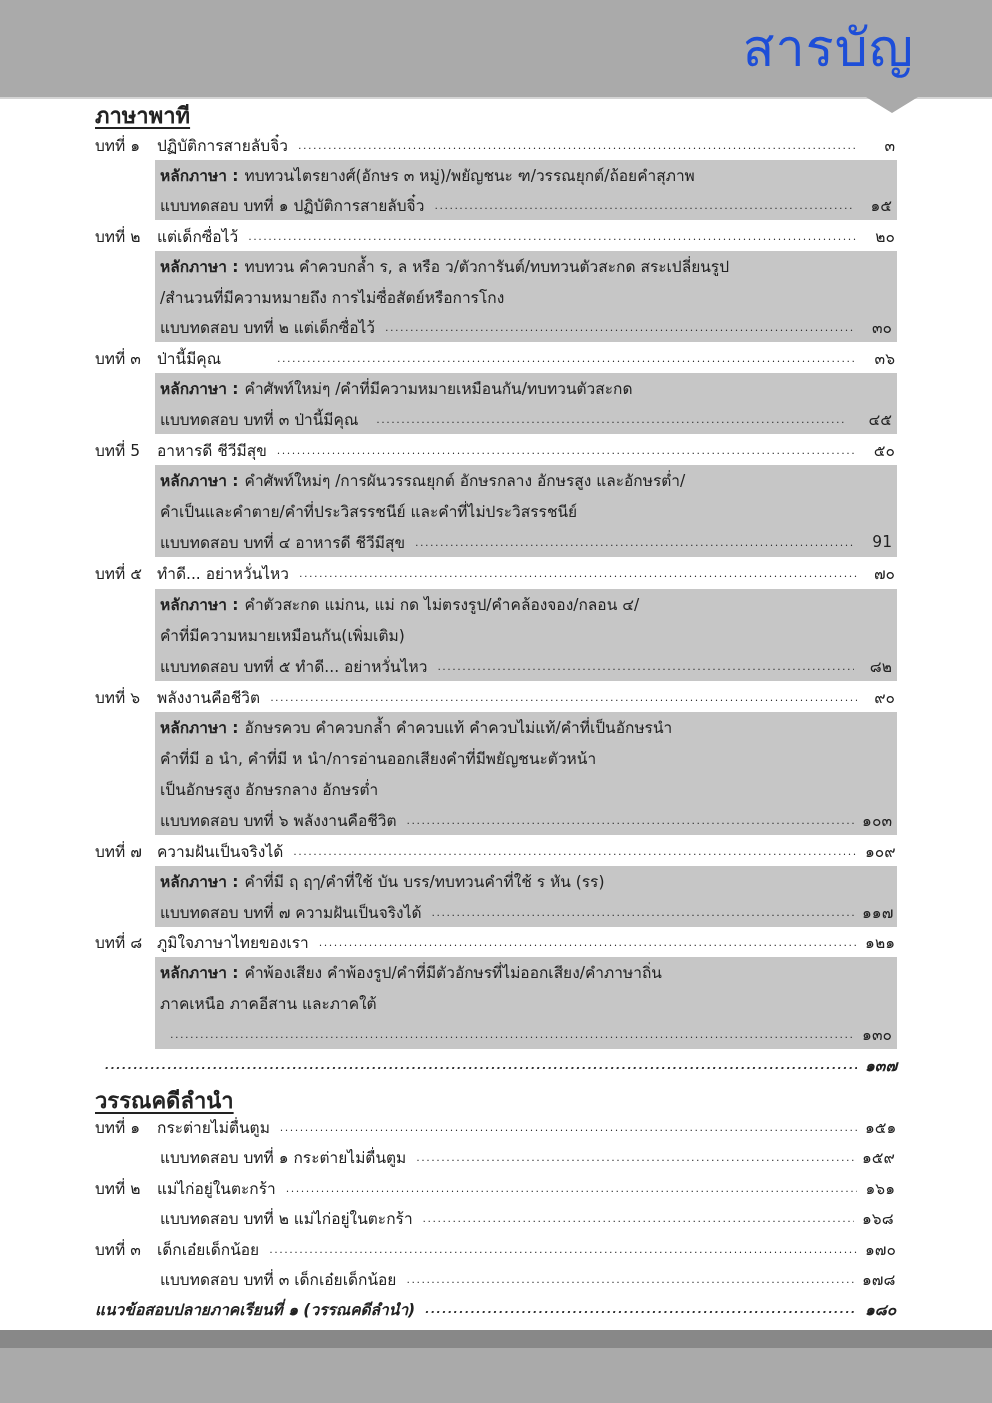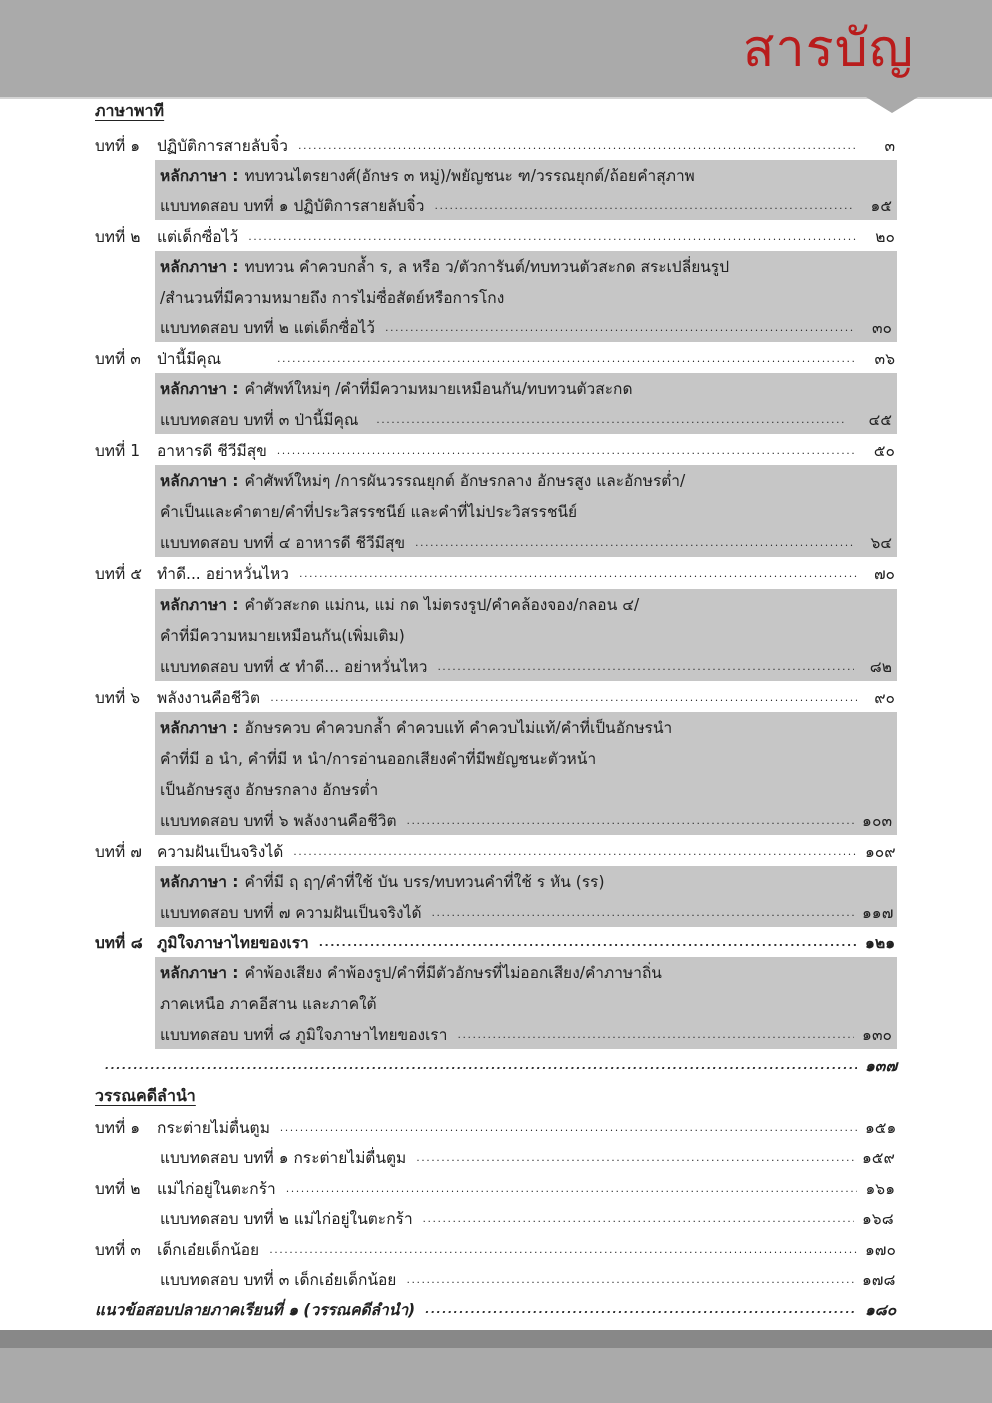--- a/index.html
+++ b/index.html
@@ -12,30 +12,30 @@
   .header-band {
     position:absolute; left:0; top:0; width:992px; height:97px;
     background:#aaaaaa;
   }
   .header-line {
     position:absolute; left:0; top:97px; width:992px; height:2px; background:#d4d4d4;
   }
   .header-title {
     position:absolute; right:78px; top:22px;
     font-family:"DejaVu Sans", sans-serif;
-    font-size:52px; color:#b91c1c; letter-spacing:1px; line-height:1;
+    font-size:52px; color:#1d4ed8; letter-spacing:1px; line-height:1;
   }
   .header-chevron {
     position:absolute; left:866px; top:97px; width:0; height:0;
     border-left:26px solid transparent; border-right:26px solid transparent;
     border-top:16px solid #aaaaaa;
   }
   .section-heading {
     position:absolute; left:95px;
-    font-weight:bold; font-size:16px; text-decoration:underline;
+    font-weight:bold; font-size:22px; text-decoration:underline;
     text-underline-offset:4px;
   }
   .row {
     position:absolute; left:95px; width:800px; height:30px;
     display:flex; align-items:center; font-size:15.5px; white-space:nowrap;
   }
   .row .chap { width:62px; flex:none; }
   .row .title { flex:none; }
   .row .dots {
     flex:1; margin:0 8px 0 10px; overflow:hidden; color:#333;
@@ -121,37 +121,37 @@
     <b>หลักภาษา :</b>
     <span>คำศัพท์ใหม่ๆ /คำที่มีความหมายเหมือนกัน/ทบทวนตัวสะกด</span>
   </div>
 <div class="sub" style="top:404px;gap:8px;">
     <span>แบบทดสอบ บทที่ ๓  ป่านี้มีคุณ</span>
     <span class="dots">....................................................................................................................................................................................................................................</span>
     <span class="page">๔๕</span>
   </div>
 
 <div class="row" style="top:435px;">
-  <span class="chap">บทที่ 1</span>
+  <span class="chap">บทที่ 5</span>
   <span class="title">อาหารดี ชีวีมีสุข</span>
   <span class="dots">....................................................................................................................................................................................................................................</span>
   <span class="page">๕๐</span>
 </div>
 <div class="shade" style="top:465px;height:92px;"></div>
 <div class="sub" style="top:465px;">
     <b>หลักภาษา :</b>
     <span>คำศัพท์ใหม่ๆ /การผันวรรณยุกต์ อักษรกลาง อักษรสูง และอักษรต่ำ/</span>
   </div>
 <div class="sub" style="top:496px;">
     <span>คำเป็นและคำตาย/คำที่ประวิสรรชนีย์ และคำที่ไม่ประวิสรรชนีย์</span>
   </div>
 <div class="sub" style="top:527px;">
     <span>แบบทดสอบ บทที่ ๔  อาหารดี ชีวีมีสุข</span>
     <span class="dots">....................................................................................................................................................................................................................................</span>
-    <span class="page">๖๔</span>
+    <span class="page">91</span>
   </div>
 
 <div class="row" style="top:558px;">
   <span class="chap">บทที่ ๕</span>
   <span class="title">ทำดี... อย่าหวั่นไหว</span>
   <span class="dots">....................................................................................................................................................................................................................................</span>
   <span class="page">๗๐</span>
 </div>
 <div class="shade" style="top:589px;height:92px;"></div>
 <div class="sub" style="top:589px;">
@@ -200,36 +200,35 @@
 <div class="sub" style="top:866px;">
     <b>หลักภาษา :</b>
     <span>คำที่มี ฤ ฤๅ/คำที่ใช้ บัน บรร/ทบทวนคำที่ใช้ ร หัน (รร)</span>
   </div>
 <div class="sub" style="top:897px;">
     <span>แบบทดสอบ บทที่ ๗  ความฝันเป็นจริงได้</span>
     <span class="dots">....................................................................................................................................................................................................................................</span>
     <span class="page">๑๑๗</span>
   </div>
 
-<div class="row" style="top:927px;font-weight:bold;">
+<div class="row" style="top:927px;">
   <span class="chap">บทที่ ๘</span>
   <span class="title">ภูมิใจภาษาไทยของเรา</span>
   <span class="dots">....................................................................................................................................................................................................................................</span>
   <span class="page">๑๒๑</span>
 </div>
 <div class="shade" style="top:957px;height:92px;"></div>
 <div class="sub" style="top:957px;">
     <b>หลักภาษา :</b>
     <span>คำพ้องเสียง คำพ้องรูป/คำที่มีตัวอักษรที่ไม่ออกเสียง/คำภาษาถิ่น</span>
   </div>
 <div class="sub" style="top:988px;">
     <span>ภาคเหนือ ภาคอีสาน และภาคใต้</span>
   </div>
 <div class="sub" style="top:1019px;">
-    <span>แบบทดสอบ บทที่ ๘  ภูมิใจภาษาไทยของเรา</span>
     <span class="dots">....................................................................................................................................................................................................................................</span>
     <span class="page">๑๓๐</span>
   </div>
 
 <div class="row final" style="top:1050px;">
   <span class="dots">....................................................................................................................................................................................................................................</span>
   <span class="page">๑๓๗</span>
 </div>
 
 <div class="section-heading" style="top:1083px;">วรรณคดีลำนำ</div>

